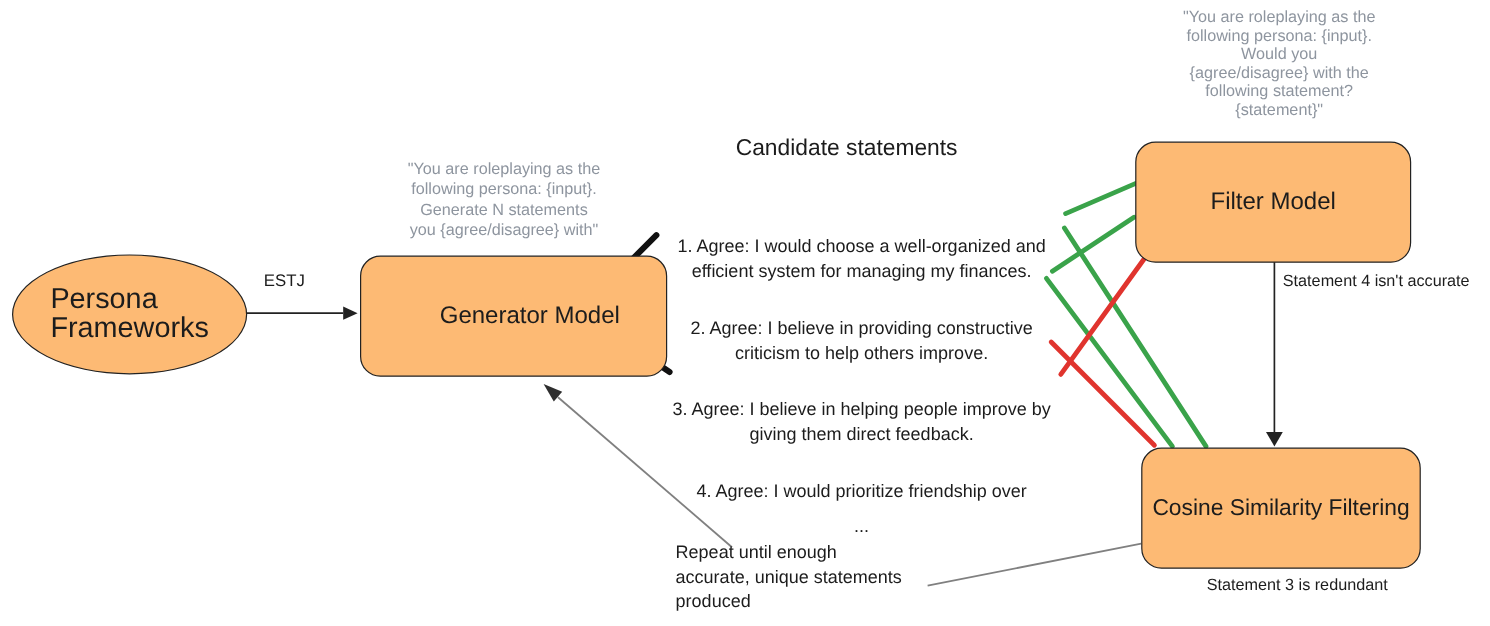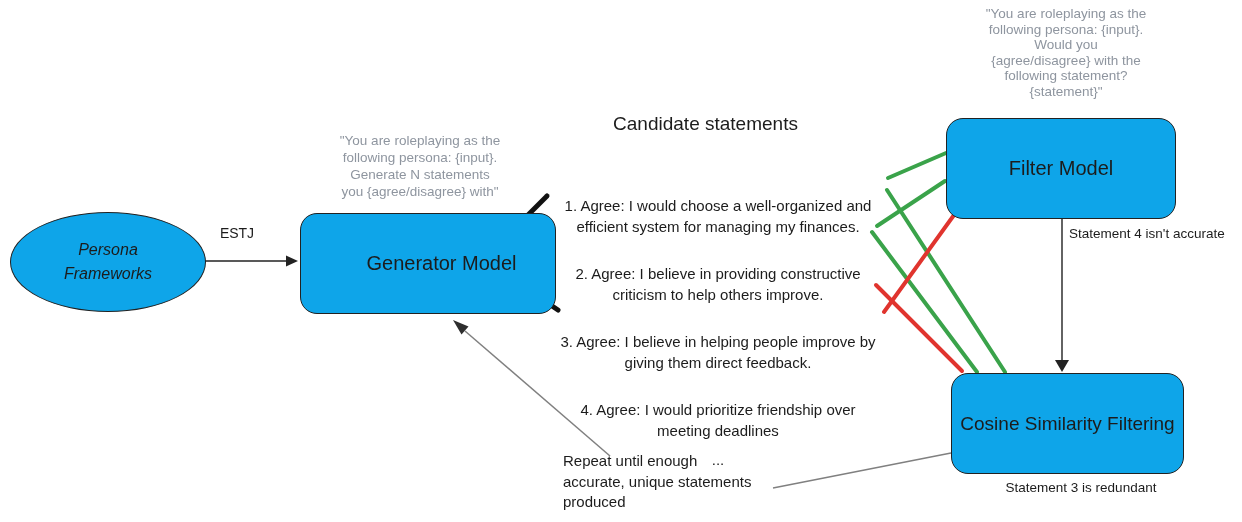--- a/index.html
+++ b/index.html
@@ -8,23 +8,23 @@
     --prompt-gray:#8e959f;
     --ink:#1c1c1c;
   }
   html,body{margin:0;padding:0;background:#ffffff;}
   body{font-family:"Liberation Sans", sans-serif;color:var(--ink);}
   .canvas{position:relative;width:1242px;height:522px;background:#ffffff;overflow:hidden;}
   .layer{position:absolute;left:0;top:0;width:1242px;height:522px;}
   svg.layer{pointer-events:none;}
 
   .node{position:absolute;display:flex;align-items:center;justify-content:center;
-        background:#0ea5e9;border:1.6px solid #222;text-align:center;}
+        background:#fdba74;border:1.6px solid #222;}
   .rounded{border-radius:17px;font-size:20px;}
-  .ellipse{border-radius:50%;font-size:16px;line-height:24px;font-style:italic;}
+  .ellipse{border-radius:50%;font-size:24px;line-height:24px;}
 
   .prompt{position:absolute;color:var(--prompt-gray);font-size:13.5px;text-align:center;}
   .prompt div{white-space:nowrap;}
   .prompt.gen div{line-height:17px;}
   .prompt.flt div{line-height:15.5px;}
 
   .heading{position:absolute;font-size:19px;text-align:center;white-space:nowrap;}
 
   .statements{position:absolute;left:548px;top:169px;width:340px;text-align:center;
               font-size:15px;line-height:21px;}
@@ -124,21 +124,20 @@
     <div class="stmt">
       <div>2. Agree: I believe in providing constructive</div>
       <div>criticism to help others improve.</div>
     </div>
     <div class="stmt">
       <div>3. Agree: I believe in helping people improve by</div>
       <div>giving them direct feedback.</div>
     </div>
     <div class="stmt">
       <div>4. Agree: I would prioritize friendship over</div>
-      <div>meeting deadlines</div>
     </div>
     <div class="ellipsis">...</div>
   </div>
 
   <div class="smallnote" style="left:1069px;top:226px;">Statement 4 isn't accurate</div>
 
   <div class="smallnote" style="left:990px;top:480px;width:182px;text-align:center;">Statement 3 is redundant</div>
 
   <div class="repeat-note">
     <div>Repeat until enough</div>

